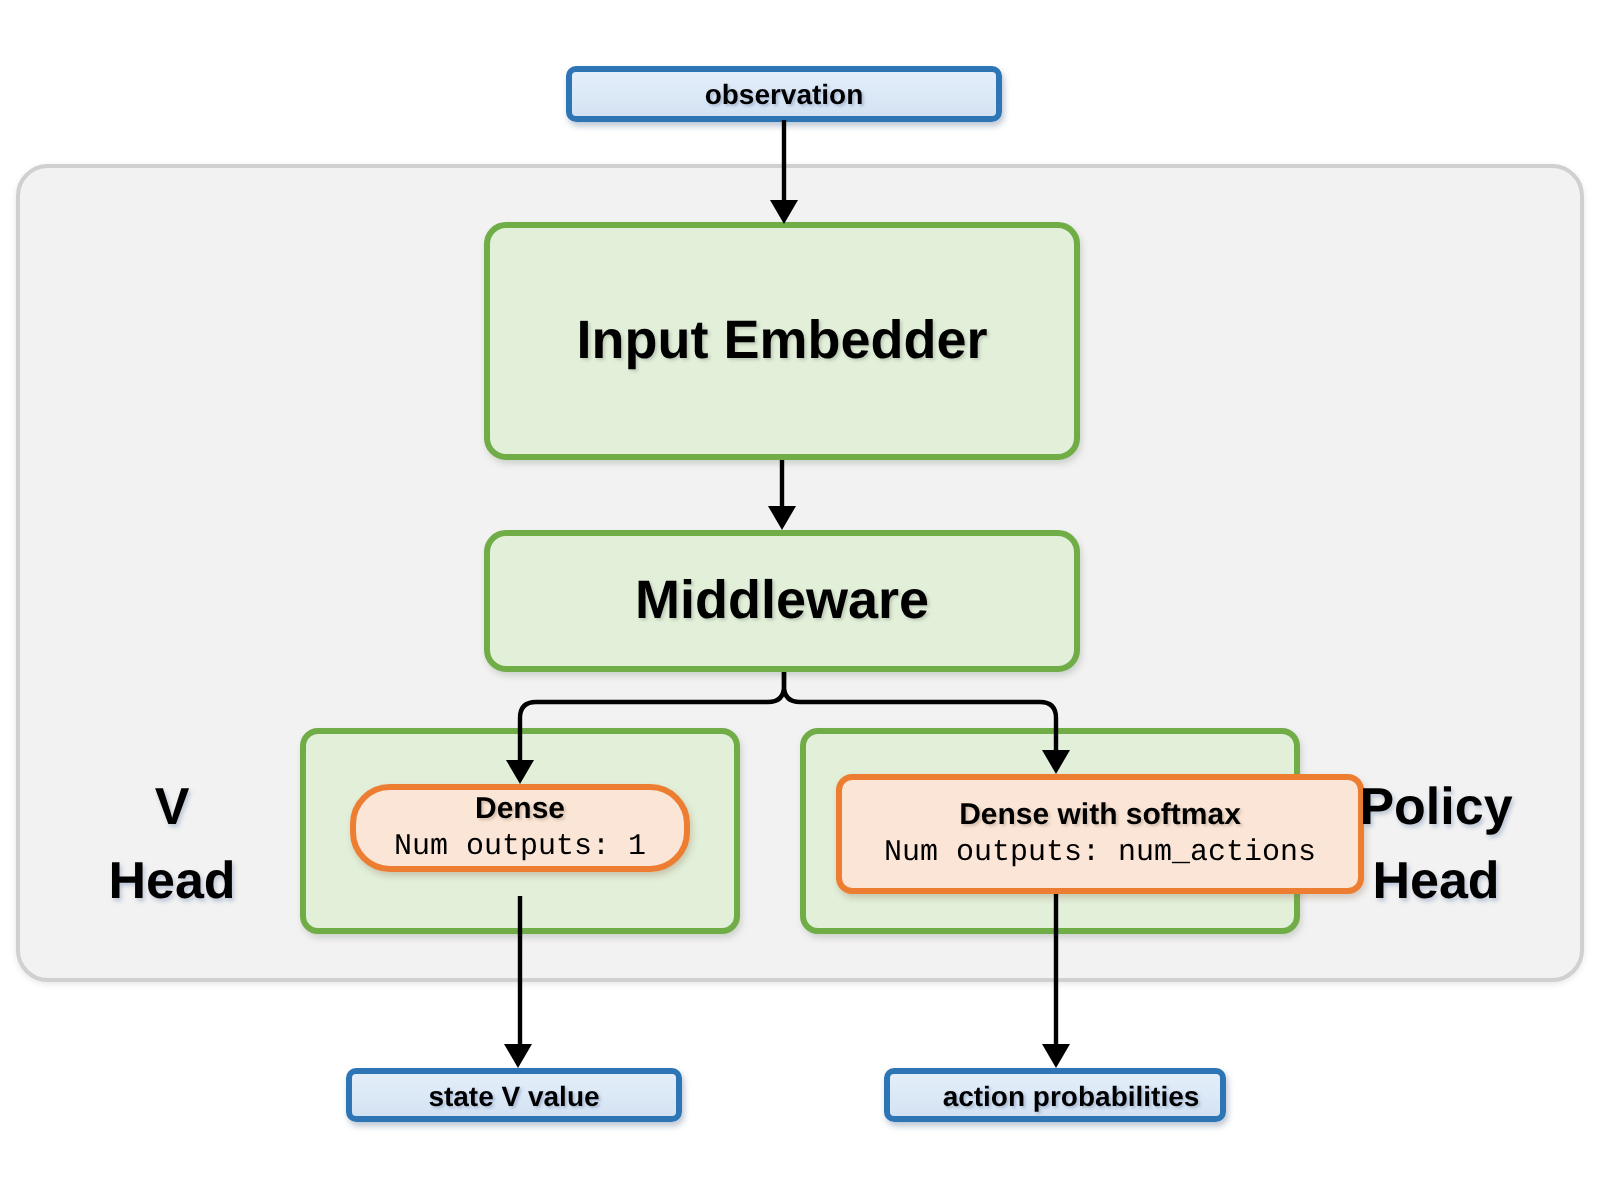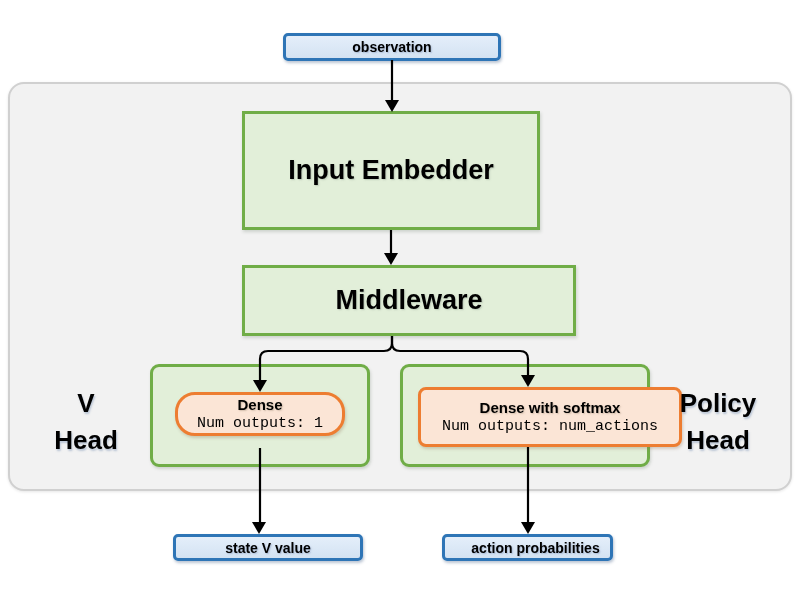--- a/index.html
+++ b/index.html
@@ -39,21 +39,21 @@
     border: 3px solid var(--io_border);
     border-radius: 5px;
     font-weight: bold;
     font-size: 14px;
     box-shadow: 1px 2px 3px rgba(60,90,130,0.35);
     text-shadow: 1px 1px 1.5px rgba(130,150,185,0.55);
   }
   .block {
     background: var(--block_fill);
     border: 3.5px solid var(--block_border);
-    border-radius: 0;
+    border-radius: 11px;
     font-weight: bold;
     font-size: 27px;
     box-shadow: 1px 2px 3px rgba(100,120,100,0.25);
     text-shadow: 1px 1px 1.5px rgba(150,165,150,0.5);
   }
   .head-group {
     background: var(--block_fill);
     border: 3px solid var(--block_border);
     border-radius: 9px;
     box-shadow: 1px 2px 3px rgba(100,120,100,0.25);
@@ -108,21 +108,21 @@
   <div class="container-box"></div>
 
   <div class="node io-box" style="left:283px; top:33px; width:218px; height:28px;">
     <span>observation</span>
   </div>
 
   <div class="node block" style="left:242px; top:111px; width:298px; height:119px;">
     <span>Input Embedder</span>
   </div>
 
-  <div class="node block" style="left:242px; top:265px; width:334px; height:71px;">
+  <div class="node block" style="left:242px; top:265px; width:298px; height:71px;">
     <span>Middleware</span>
   </div>
 
   <div class="node head-group" style="left:150px; top:364px; width:220px; height:103px;"></div>
   <div class="node dense-box" style="left:175px; top:392px; width:170px; height:44px;border-radius:20px;">
     <span class="dense-title">Dense</span>
     <span class="dense-subtitle">Num outputs: 1</span>
   </div>
   <div class="head-label" style="left:28px; top:385px; width:116px;">
     <span style="display:block">V</span>
@@ -132,21 +132,21 @@
   <div class="node head-group" style="left:400px; top:364px; width:250px; height:103px;"></div>
   <div class="node dense-box" style="left:418px; top:387px; width:264px; height:60px;">
     <span class="dense-title">Dense with softmax</span>
     <span class="dense-subtitle">Num outputs: num_actions</span>
   </div>
   <div class="head-label" style="left:648px; top:385px; width:140px;">
     <span style="display:block">Policy</span>
     <span style="display:block">Head</span>
   </div>
 
-  <div class="node io-box" style="left:173px; top:534px; width:190px; height:27px;">
+  <div class="node io-box" style="left:173px; top:534px; width:168px; height:27px;">
     <span>state V value</span>
   </div>
   <div class="node io-box" style="left:442px; top:534px; width:171px; height:27px;padding-left:16px;">
     <span>action probabilities</span>
   </div>
 
   <svg class="arrows-layer" viewBox="0 0 800 600">
 
     <path class="arrow-line" d="M392 60 V101"></path>
     <polygon class="arrow-head" points="392,112 385,100 399,100"></polygon>

